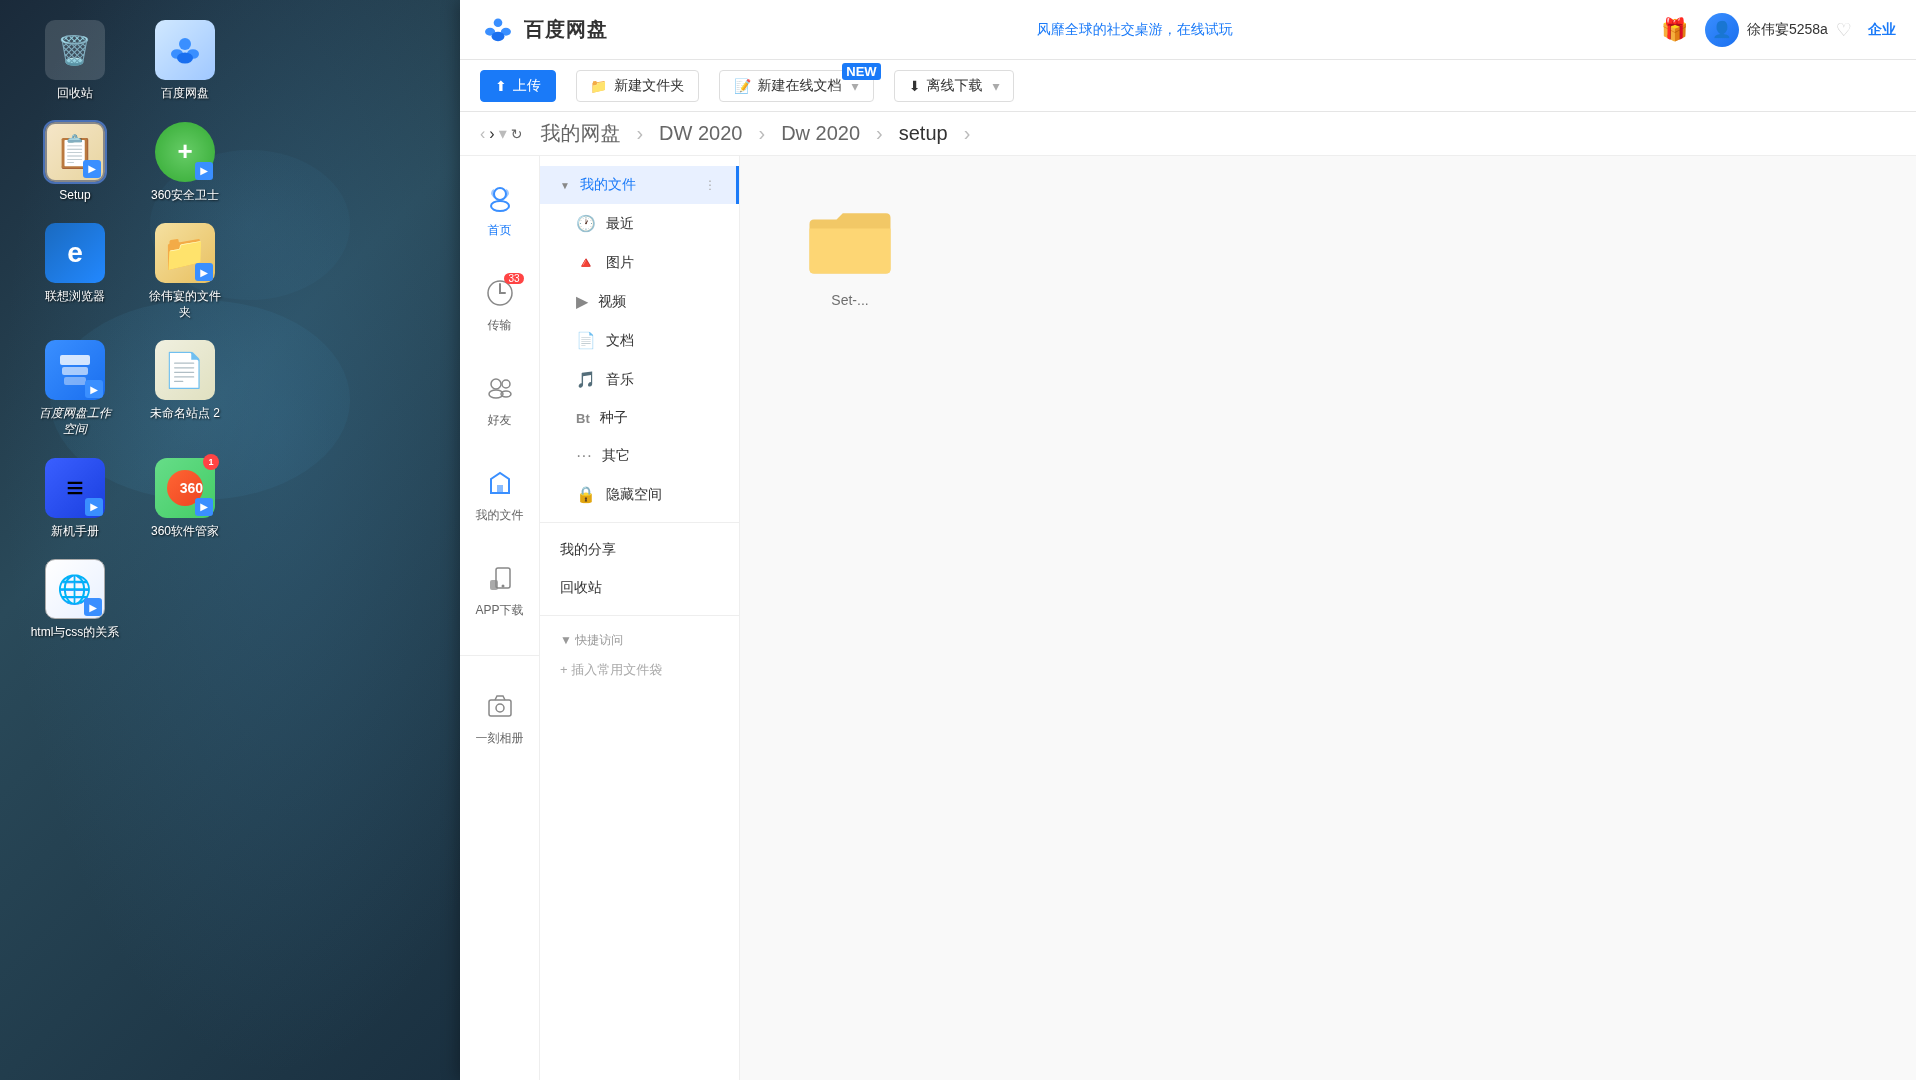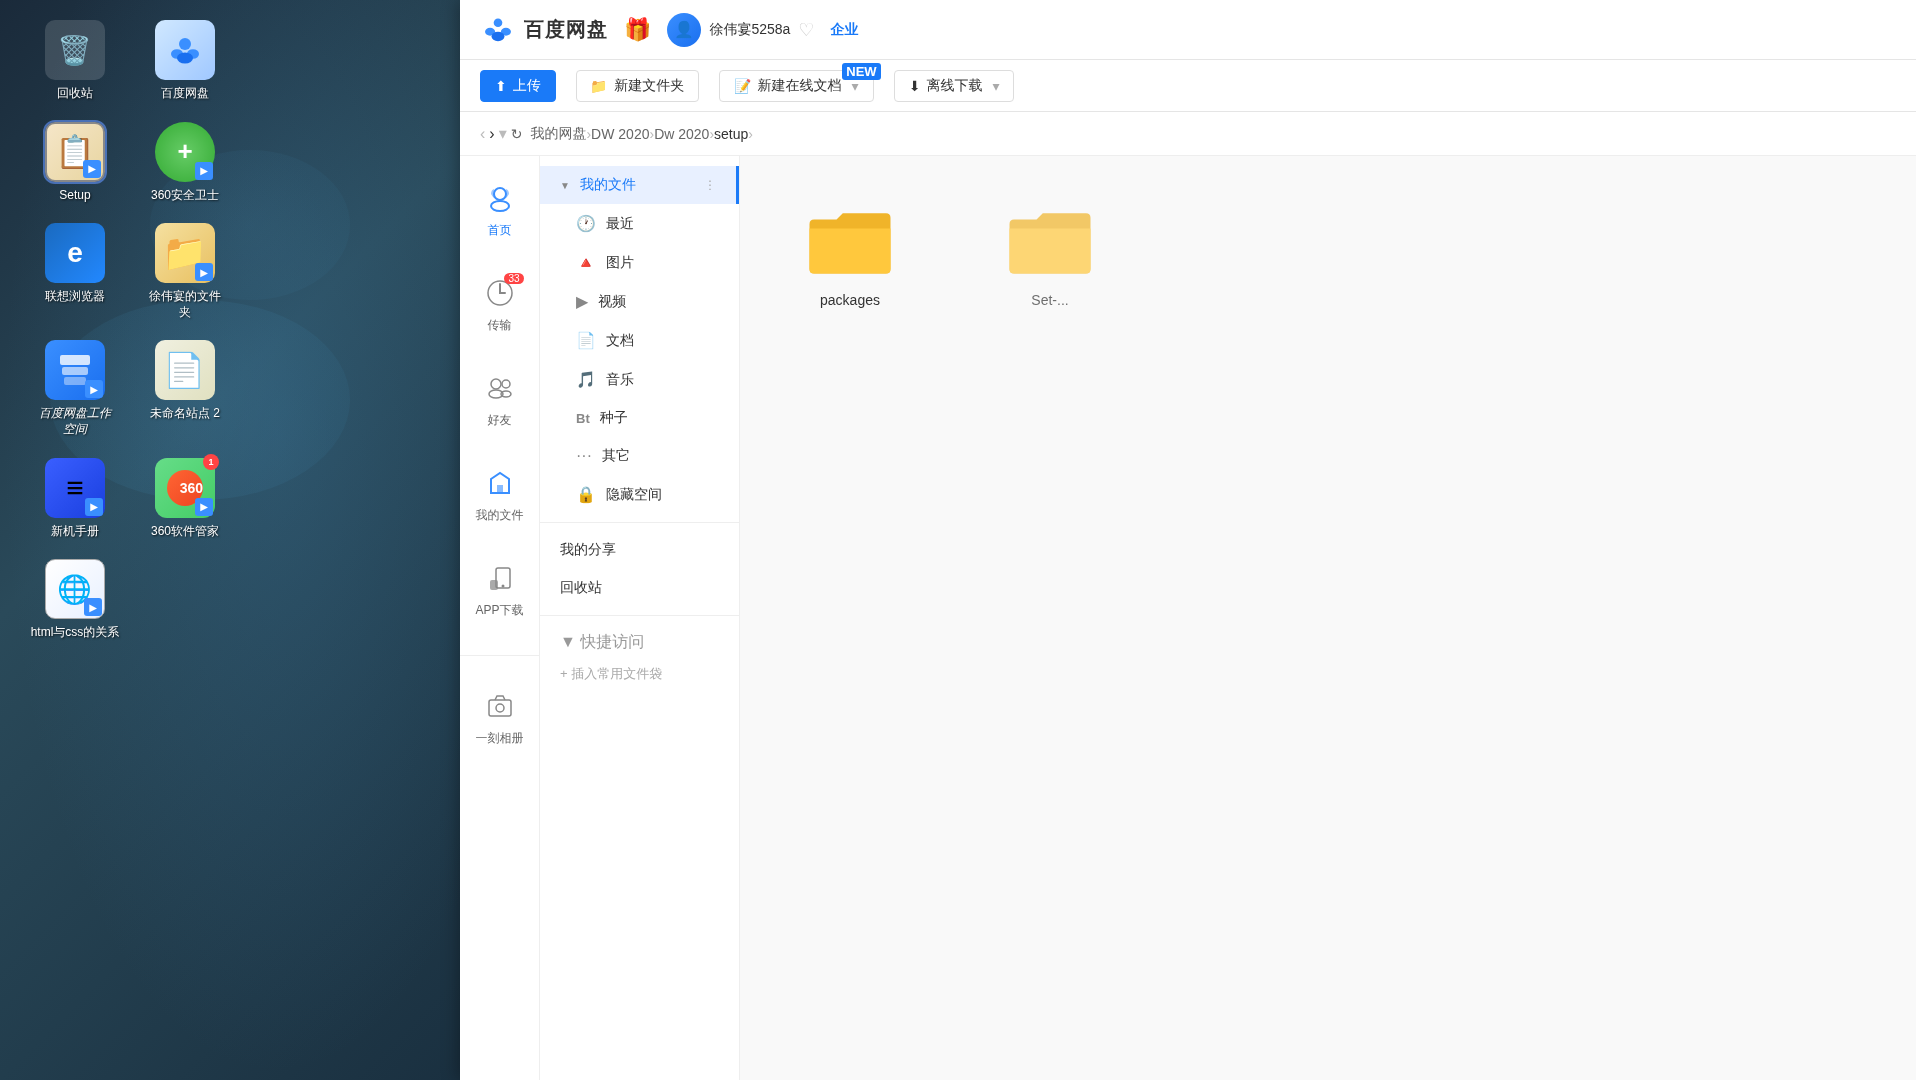--- a/index.html
+++ b/index.html
@@ -259,23 +259,24 @@
     .nav-arrow.active { color: #333; }
 
     .refresh-icon {
       color: #666;
       cursor: pointer;
     }
 
     .breadcrumb-path {
       display: flex;
       align-items: center;
-      gap: 0;
+      gap: 16px;
       color: #666;
-      font-size: 14px;
+      font-size: 20px;
+      margin-left: 10px;
     }
 
     .bc-item { cursor: pointer; color: #666; }
     .bc-sep { color: #bbb; }
     .bc-current { color: #333; font-weight: 500; }
 
     
     .win-main {
       display: flex;
       flex: 1;
@@ -366,21 +367,21 @@
     .nav-item-icon { font-size: 16px; color: #888; }
 
     .nav-divider {
       height: 1px;
       background: #eee;
       margin: 8px 0;
     }
 
     .nav-subtitle {
       padding: 8px 20px 4px;
-      font-size: 16px;
+      font-size: 12px;
       color: #999;
       cursor: pointer;
     }
 
     .nav-add {
       padding: 8px 20px;
       font-size: 13px;
       color: #aaa;
       cursor: pointer;
     }
@@ -562,20 +563,23 @@
     <div class="baidu-logo">
       <svg class="baidu-logo-icon" viewBox="0 0 100 100">
         <circle cx="50" cy="30" r="12" fill="#3a8fff"></circle>
         <ellipse cx="28" cy="55" rx="14" ry="11" fill="#3a8fff"></ellipse>
         <ellipse cx="72" cy="55" rx="14" ry="11" fill="#3a8fff"></ellipse>
         <ellipse cx="50" cy="68" rx="18" ry="13" fill="#1a6fef"></ellipse>
       </svg>
       <span class="baidu-title">百度网盘</span>
     </div>
 
+    <div class="header-ad">
+      <span class="ad-text">风靡全球的社交桌游，在线试玩</span>
+    </div>
 
     <div class="header-gift">🎁</div>
 
     <div class="header-user">
       <div class="user-avatar">
         <span>👤</span>
       </div>
       <span class="user-name">徐伟宴5258a</span>
       <span class="heart-icon">♡</span>
     </div>
@@ -762,27 +766,20 @@
       </div>
 
       <div class="nav-add">
         <span>+ 插入常用文件袋</span>
       </div>
     </div>
 
     <div class="win-content">
       <div class="folder-grid">
 
-        <div class="folder-item">
-          <svg class="folder-icon-svg" viewBox="0 0 100 80">
-            <path d="M5 20 Q5 15 10 15 L35 15 L42 8 L90 8 Q95 8 95 13 L95 70 Q95 75 90 75 L10 75 Q5 75 5 70 Z" class="folder-body"></path>
-            <path d="M5 25 L95 25 L95 70 Q95 75 90 75 L10 75 Q5 75 5 70 Z" class="folder-front"></path>
-          </svg>
-          <span class="folder-name">packages</span>
-        </div>
 
 
 
         <div class="folder-item" style="opacity:0.7;">
           <svg class="folder-icon-svg" viewBox="0 0 100 80">
             <path d="M5 20 Q5 15 10 15 L35 15 L42 8 L90 8 Q95 8 95 13 L95 70 Q95 75 90 75 L10 75 Q5 75 5 70 Z" class="folder-body" fill="#3a8fff"></path>
             <path d="M5 25 L95 25 L95 70 Q95 75 90 75 L10 75 Q5 75 5 70 Z" class="folder-front" fill="#5aaaff"></path>
           </svg>
           <span class="folder-name">Set-...</span>
         </div>

